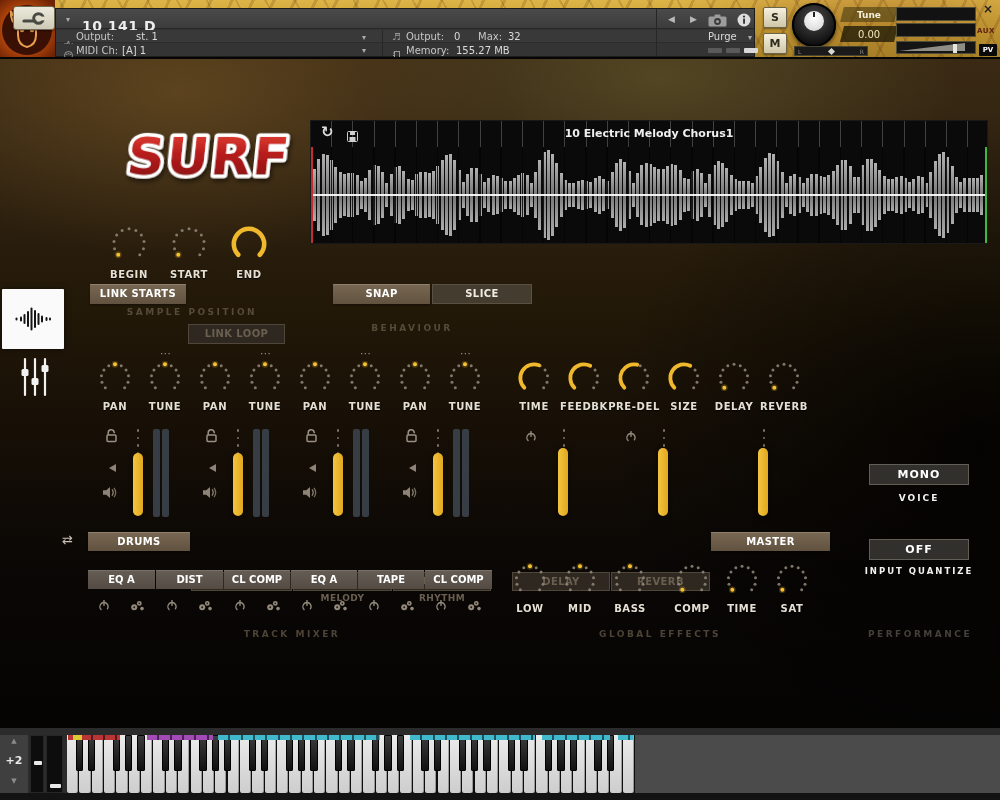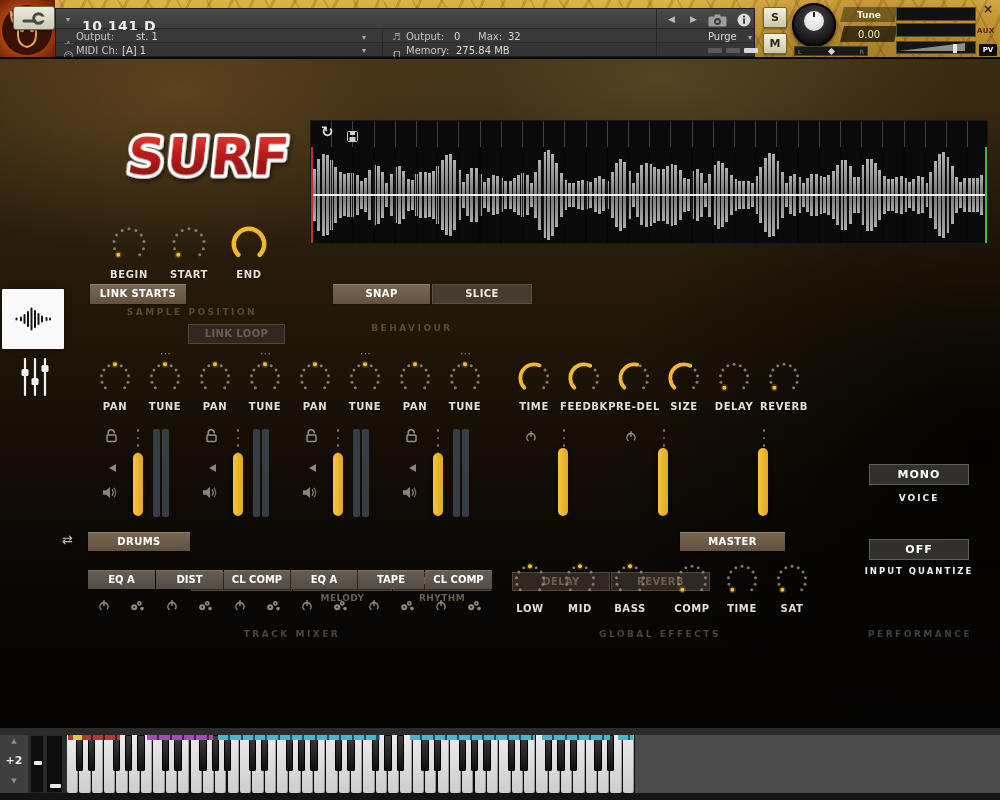--- a/index.html
+++ b/index.html
@@ -230,21 +230,21 @@
         <span class="caret" style="left:306px;top:2px;">▾</span>
         <span class="abs" style="left:337px;top:1px;">
           <svg width="7" height="9">
               <rect x="1.5" y="0.5" width="5" height="8" fill="none" stroke="#9a9a9a"></rect>
               <line x1="0" y1="2" x2="1.5" y2="2" stroke="#9a9a9a"></line>
               <line x1="0" y1="4.5" x2="1.5" y2="4.5" stroke="#9a9a9a"></line>
               <line x1="0" y1="7" x2="1.5" y2="7" stroke="#9a9a9a"></line>
             </svg>
         </span>
         <span class="htxt" style="left:350px;">Memory:</span>
-        <span class="htxt hval" style="left:400px;">275.84 MB</span>
+        <span class="htxt hval" style="left:400px;">155.27 MB</span>
         <span class="hbar" style="left:652px;"></span>
         <span class="hbar" style="left:670px;"></span>
         <span class="hbar" style="left:688px;background:#d8d8d8;"></span>
       </div>
       <div class="vdiv" style="left:326px;top:21px;height:26px;"></div>
       <div class="vdiv" style="left:600px;top:0;height:47px;"></div>
     </div>
 
     <div class="keybtn" style="left:763px;top:7px;">S</div>
     <div class="keybtn" style="left:763px;top:33px;">M</div>
@@ -301,20 +301,21 @@
     <div id="wavepanel">
       <div id="wtitle">
         <span id="wreload">↻</span>
         <span id="wsave">
           <svg width="11" height="11">
               <rect x="0.5" y="0.5" width="10" height="10" rx="1" fill="none" stroke="#cfcfcf"></rect>
               <rect x="3" y="1" width="5" height="3" fill="#cfcfcf"></rect>
               <rect x="2.5" y="6" width="6" height="4.5" fill="#cfcfcf"></rect>
             </svg>
         </span>
+        <span class="ttl">10 Electric Melody Chorus1</span>
       </div>
       <div id="warea">
         <div id="wave-bars">
             <div class="wbar" style="height: 54.4%;"></div>
             <div class="wbar" style="height: 75.2%;"></div>
             <div class="wbar" style="height: 85.2%;"></div>
             <div class="wbar" style="height: 83.1%;"></div>
             <div class="wbar" style="height: 72.3%;"></div>
             <div class="wbar" style="height: 58.9%;"></div>
             <div class="wbar" style="height: 48.8%;"></div>
@@ -941,21 +942,21 @@
         <div class="fbar fx"></div>
       </div>
 
     <span id="swapico">⇄</span>
     <div class="pbtn tbtn active" style="left:88px;top:473px;width:102px;">DRUMS</div>
     <div class="pbtn tbtn inactive" style="left:191px;top:473px;width:101px;">BASS</div>
     <div class="pbtn tbtn inactive small" style="left:293px;top:473px;width:99px;">ELECTRIC MELODY</div>
     <div class="pbtn tbtn inactive small" style="left:393px;top:473px;width:98px;">ELECTRIC RHYTHM</div>
     <div class="pbtn tbtn inactive" style="left:512px;top:473px;width:98px;">DELAY</div>
     <div class="pbtn tbtn inactive" style="left:611px;top:473px;width:99px;">REVERB</div>
-    <div class="pbtn tbtn active" style="left:680px;top:473px;width:105px;">MASTER</div>
+    <div class="pbtn tbtn active" style="left:711px;top:473px;width:119px;">MASTER</div>
 
     <div class="fxbtn" style="left:88px;width:67px;">EQ A</div>
     <div class="fxbtn" style="left:156px;width:67px;">DIST</div>
     <div class="fxbtn" style="left:224px;width:66px;">CL COMP</div>
     <div class="fxbtn" style="left:291px;width:66px;">EQ A</div>
     <div class="fxbtn" style="left:358px;width:66px;">TAPE</div>
     <div class="fxbtn" style="left:425px;width:67px;">CL COMP</div>
     <div class="fxicons" style="left:88px;">
         <span><svg width="12" height="12" viewBox="0 0 12 12">
             <circle cx="6" cy="6.6" r="4.1" fill="none" stroke="#938a7c" stroke-width="1.4" stroke-dasharray="19 7" transform="rotate(128 6 6.6)"></circle>

